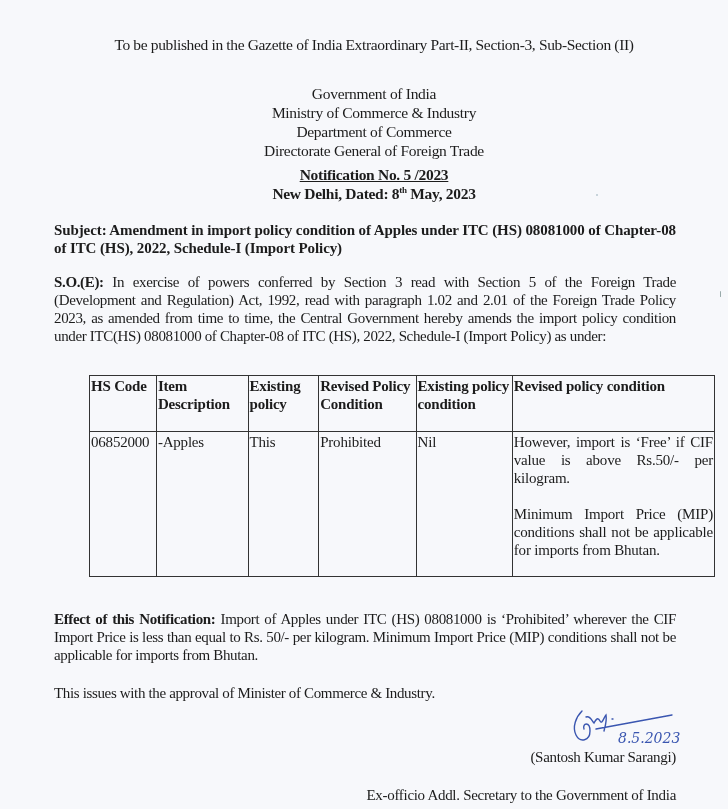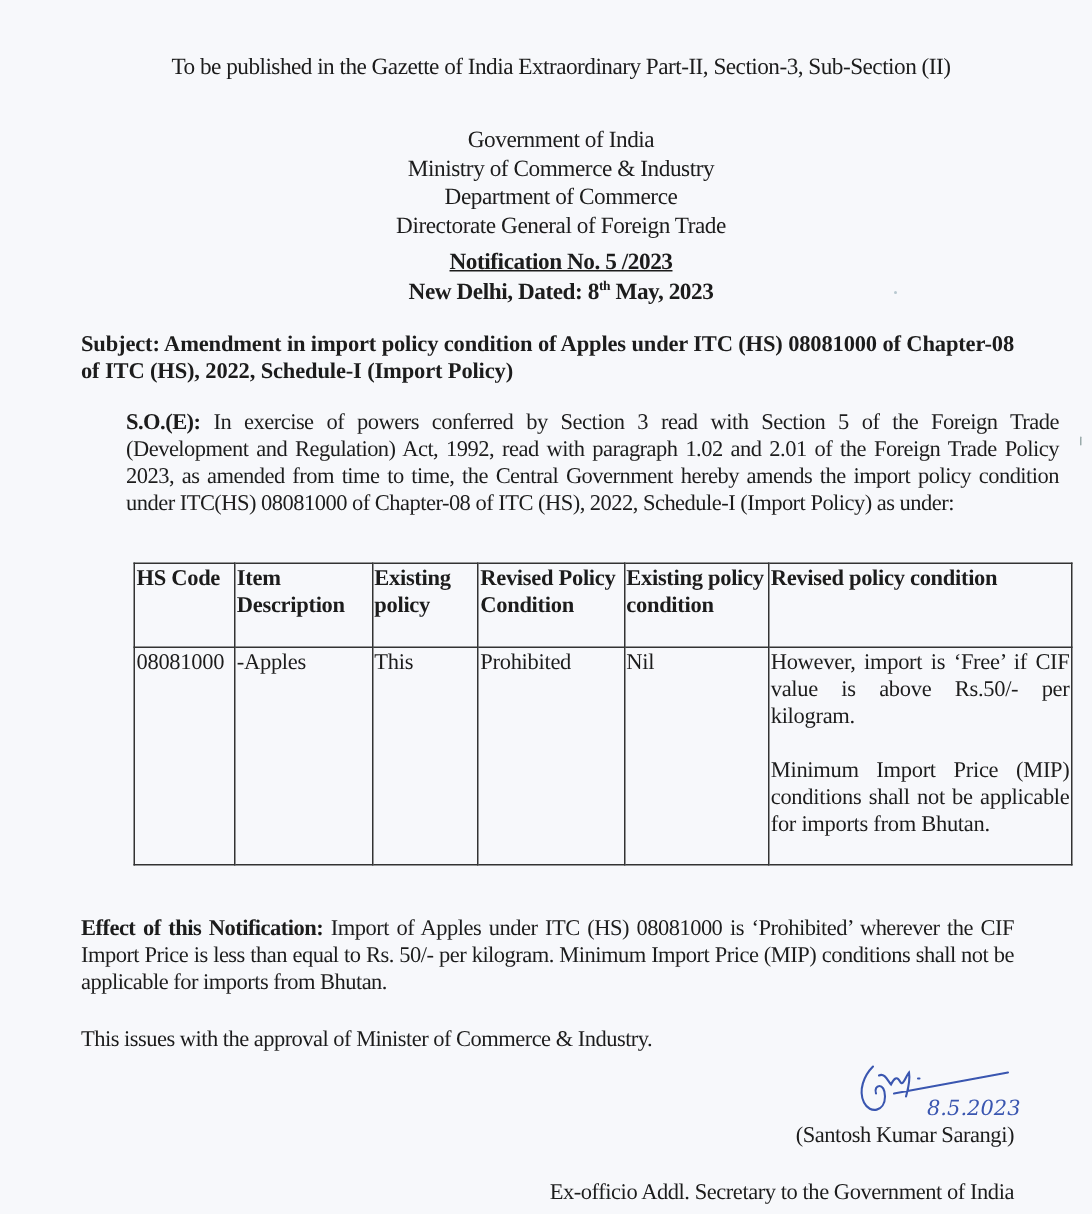--- a/index.html
+++ b/index.html
@@ -17,21 +17,21 @@
   .org { font-size: 15.5px; line-height: 19px; letter-spacing: -0.3px; }
   .notif-no { top: 166px; font-size: 15.5px; font-weight: bold; text-decoration: underline; letter-spacing: -0.3px; }
   .notif-date { top: 185px; font-size: 15.5px; font-weight: bold; letter-spacing: -0.3px; }
   .notif-date sup { font-size: 9px; }
   .para {
     position: absolute; left: 54px; width: 622px;
     font-size: 15px; line-height: 18px; text-align: justify;
     letter-spacing: -0.35px;
   }
   .subject { top: 221px; font-weight: bold; letter-spacing: -0.1px; }
-  .so { top: 273px; margin-left: 30px; }
+  .so { top: 273px; }
   .so b { font-weight: bold; }
   table.policy {
     position: absolute; left: 51px; top: 375px; width: 626px;
     border-collapse: collapse; font-size: 15px; line-height: 18px;
     letter-spacing: -0.2px;
     margin-left: 38px;
   }
   table.policy th, table.policy td {
     border: 1.5px solid #333; vertical-align: top; padding: 1px 1px 2px 1px; text-align: left;
   }
@@ -76,21 +76,21 @@
         <th class="col1">HS Code</th>
         <th class="col2">Item Description</th>
         <th class="col3">Existing policy</th>
         <th class="col4">Revised Policy Condition</th>
         <th class="col5">Existing policy condition</th>
         <th class="col6">Revised policy condition</th>
       </tr>
     </thead>
     <tbody>
       <tr>
-        <td>08081000</td>
+        <td>06852000</td>
         <td>-Apples</td>
         <td>This</td>
         <td>Prohibited</td>
         <td>Nil</td>
         <td class="revised">
           <p>However, import is ‘Free’ if CIF value is above Rs.50/- per kilogram.</p>
           <p class="last">Minimum Import Price (MIP) conditions shall not be applicable for imports from Bhutan.</p>
         </td>
       </tr>
     </tbody>

